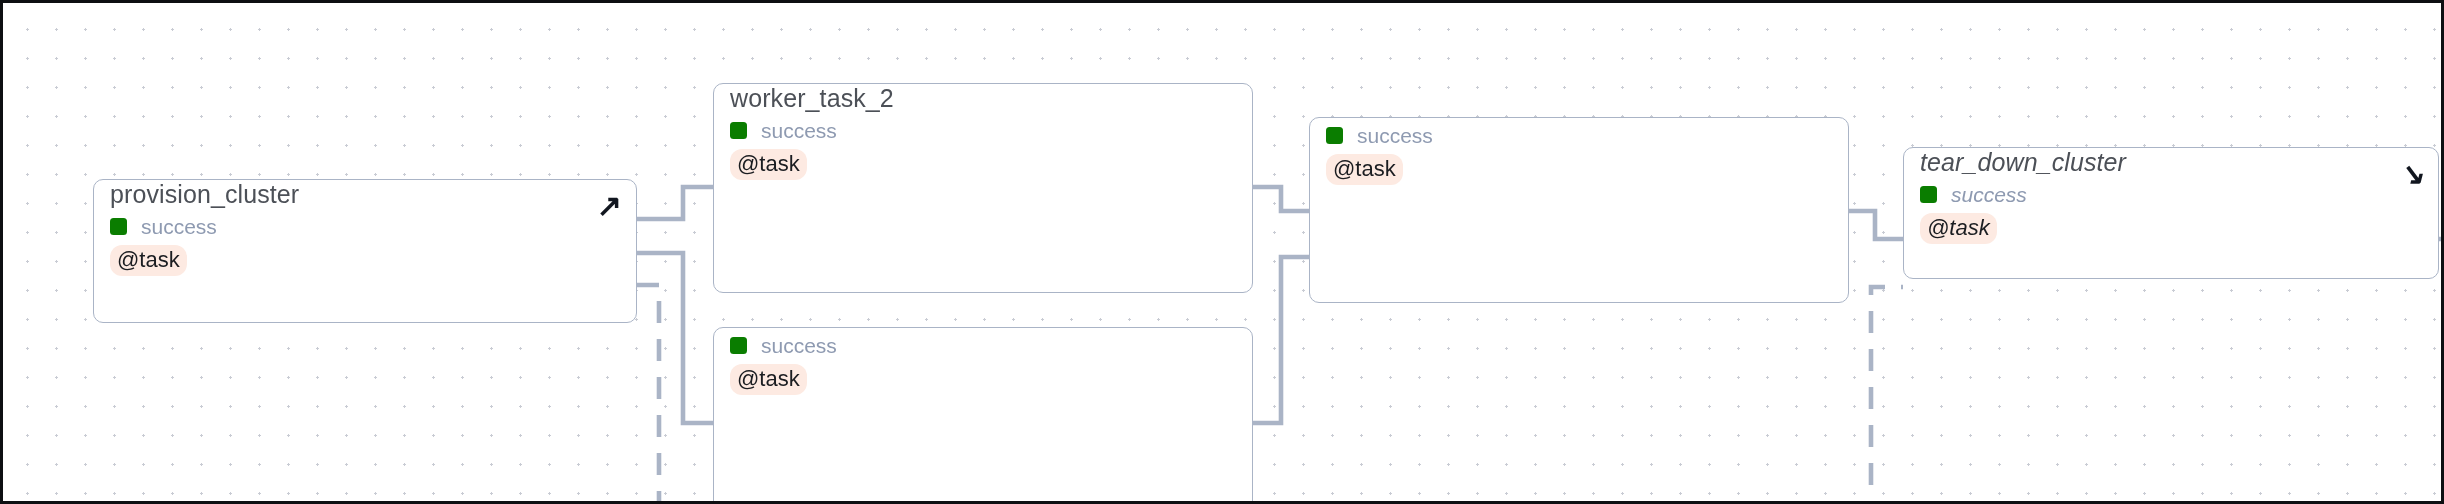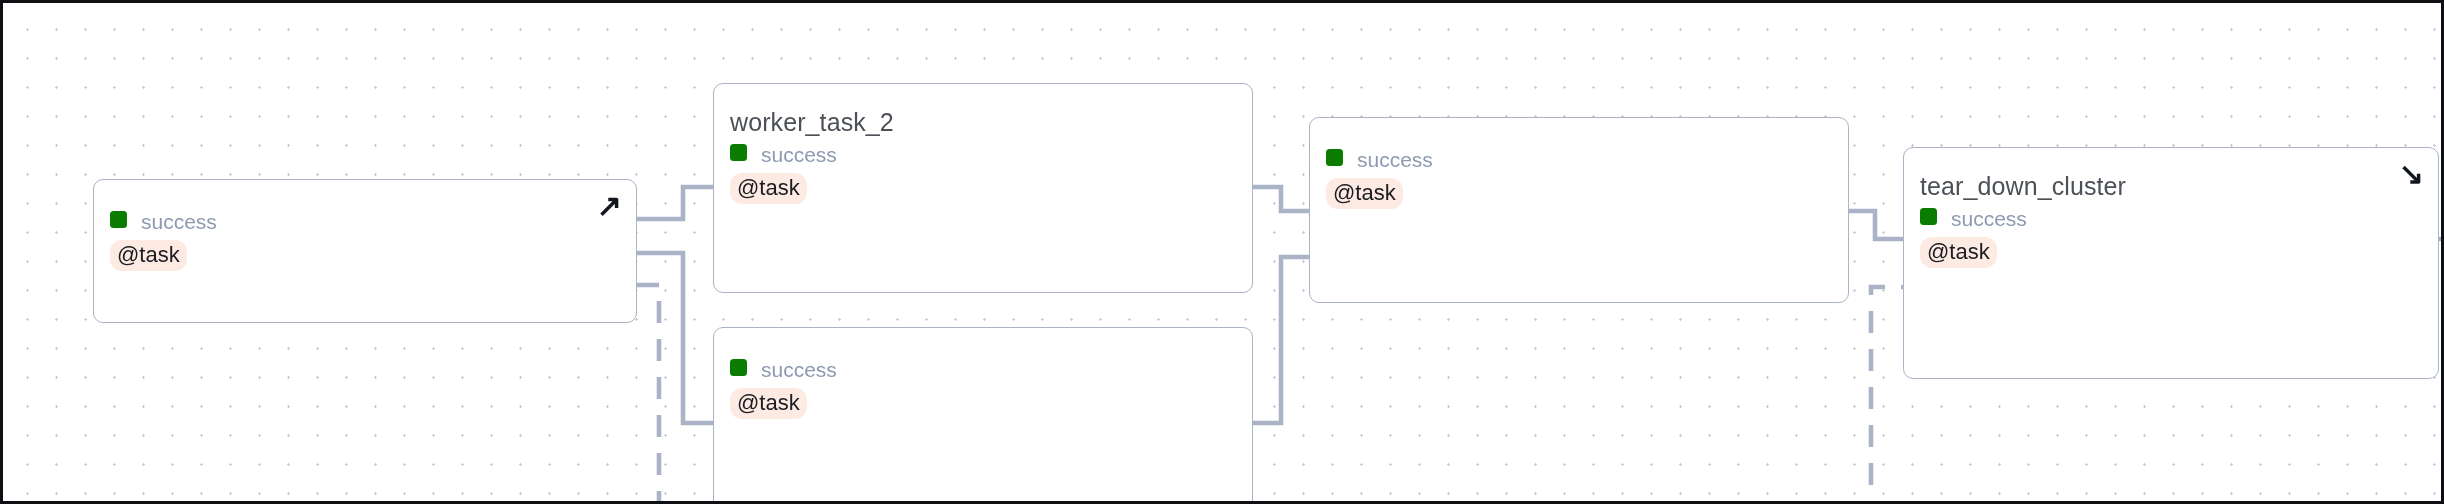--- a/index.html
+++ b/index.html
@@ -12,27 +12,27 @@
   #canvas{
     position:absolute;inset:0;
     background-image:radial-gradient(#c9ccd4 1.1px, transparent 1.2px);
     background-size:29px 29px;background-position:10px 12px;
   }
   #edges{position:absolute;left:0;top:0;width:2444px;height:504px;}
 
   .node{
     position:absolute;box-sizing:border-box;
     background:#ffffff;border:1.6px solid #aab4c6;border-radius:10px;
-    padding:24px 16px 10px 16px;
+    padding:0 16px 10px 16px;
   }
   .node-title{
     font-size:25px;line-height:1.15;color:#4c5057;
     white-space:nowrap;letter-spacing:.1px;
   }
-  .status-row{display:flex;margin-top:7px;}
+  .status-row{display:flex;align-items:center;margin-top:7px;}
   .status-swatch{
     width:17px;height:17px;border-radius:3.5px;background:#0a7d00;flex:0 0 auto;
   }
   .status-text{
     font-size:21px;line-height:1;color:#8e9ab1;margin-left:14px;white-space:nowrap;
   }
   .task-badge{
     display:inline-block;margin-top:8px;padding:2px 7px 3px 7px;border-radius:12px;
     background:#fdeae2;color:#1b1d21;font-size:22px;line-height:1.2;white-space:nowrap;
   }
@@ -50,20 +50,21 @@
       <path d="M634,216 L680,216 L680,184 L710,184" fill="none" stroke="#aab4c6" stroke-width="4.6" stroke-linecap="butt" stroke-linejoin="miter"></path>
       <path d="M634,250 L680,250 L680,420 L710,420" fill="none" stroke="#aab4c6" stroke-width="4.6" stroke-linecap="butt" stroke-linejoin="miter"></path>
       <path d="M1250,184 L1278,184 L1278,208 L1306,208" fill="none" stroke="#aab4c6" stroke-width="4.6" stroke-linecap="butt" stroke-linejoin="miter"></path>
       <path d="M1250,420 L1278,420 L1278,254 L1306,254" fill="none" stroke="#aab4c6" stroke-width="4.6" stroke-linecap="butt" stroke-linejoin="miter"></path>
       <path d="M1846,208 L1872,208 L1872,236 L1900,236" fill="none" stroke="#aab4c6" stroke-width="4.6" stroke-linecap="butt" stroke-linejoin="miter"></path>
       <path d="M634,282 L656,282 L656,544 L1868,544 L1868,284 L1900,284" fill="none" stroke="#aab4c6" stroke-width="4.6" stroke-linecap="butt" stroke-linejoin="miter" stroke-dasharray="22 16"></path>
       <path d="M2436,236 L2492,236" fill="none" stroke="#aab4c6" stroke-width="4.6" stroke-linecap="butt" stroke-linejoin="miter"></path>
     </svg>
   <div id="node-layer">
       <div class="node" style="left: 90px; top: 176px; width: 544px; height: 144px;">
+        <div class="node-title">provision_cluster</div>
         <div class="status-row">
           <span class="status-swatch" style="background: rgb(10, 125, 0);"></span>
           <span class="status-text">success</span>
         </div>
         <div><span class="task-badge" style="background: rgb(253, 234, 226);">@task</span></div>
         <span class="corner-arrow">↗</span>
       </div>
       <div class="node" style="left: 710px; top: 80px; width: 540px; height: 210px;">
         <div class="node-title">worker_task_2</div>
         <div class="status-row">
@@ -79,21 +80,21 @@
         </div>
         <div><span class="task-badge" style="background: rgb(253, 234, 226);">@task</span></div>
       </div>
       <div class="node" style="left: 1306px; top: 114px; width: 540px; height: 186px;">
         <div class="status-row">
           <span class="status-swatch" style="background: rgb(10, 125, 0);"></span>
           <span class="status-text">success</span>
         </div>
         <div><span class="task-badge" style="background: rgb(253, 234, 226);">@task</span></div>
       </div>
-      <div class="node" style="left: 1900px; top: 144px; width: 536px; height: 232px;">
+      <div class="node" style="left: 1900px; top: 144px; width: 536px; height: 132px; font-style: italic;">
         <div class="node-title">tear_down_cluster</div>
         <div class="status-row">
           <span class="status-swatch" style="background: rgb(10, 125, 0);"></span>
           <span class="status-text">success</span>
         </div>
         <div><span class="task-badge" style="background: rgb(253, 234, 226);">@task</span></div>
         <span class="corner-arrow">↘</span>
       </div>
     </div>
 </div>

